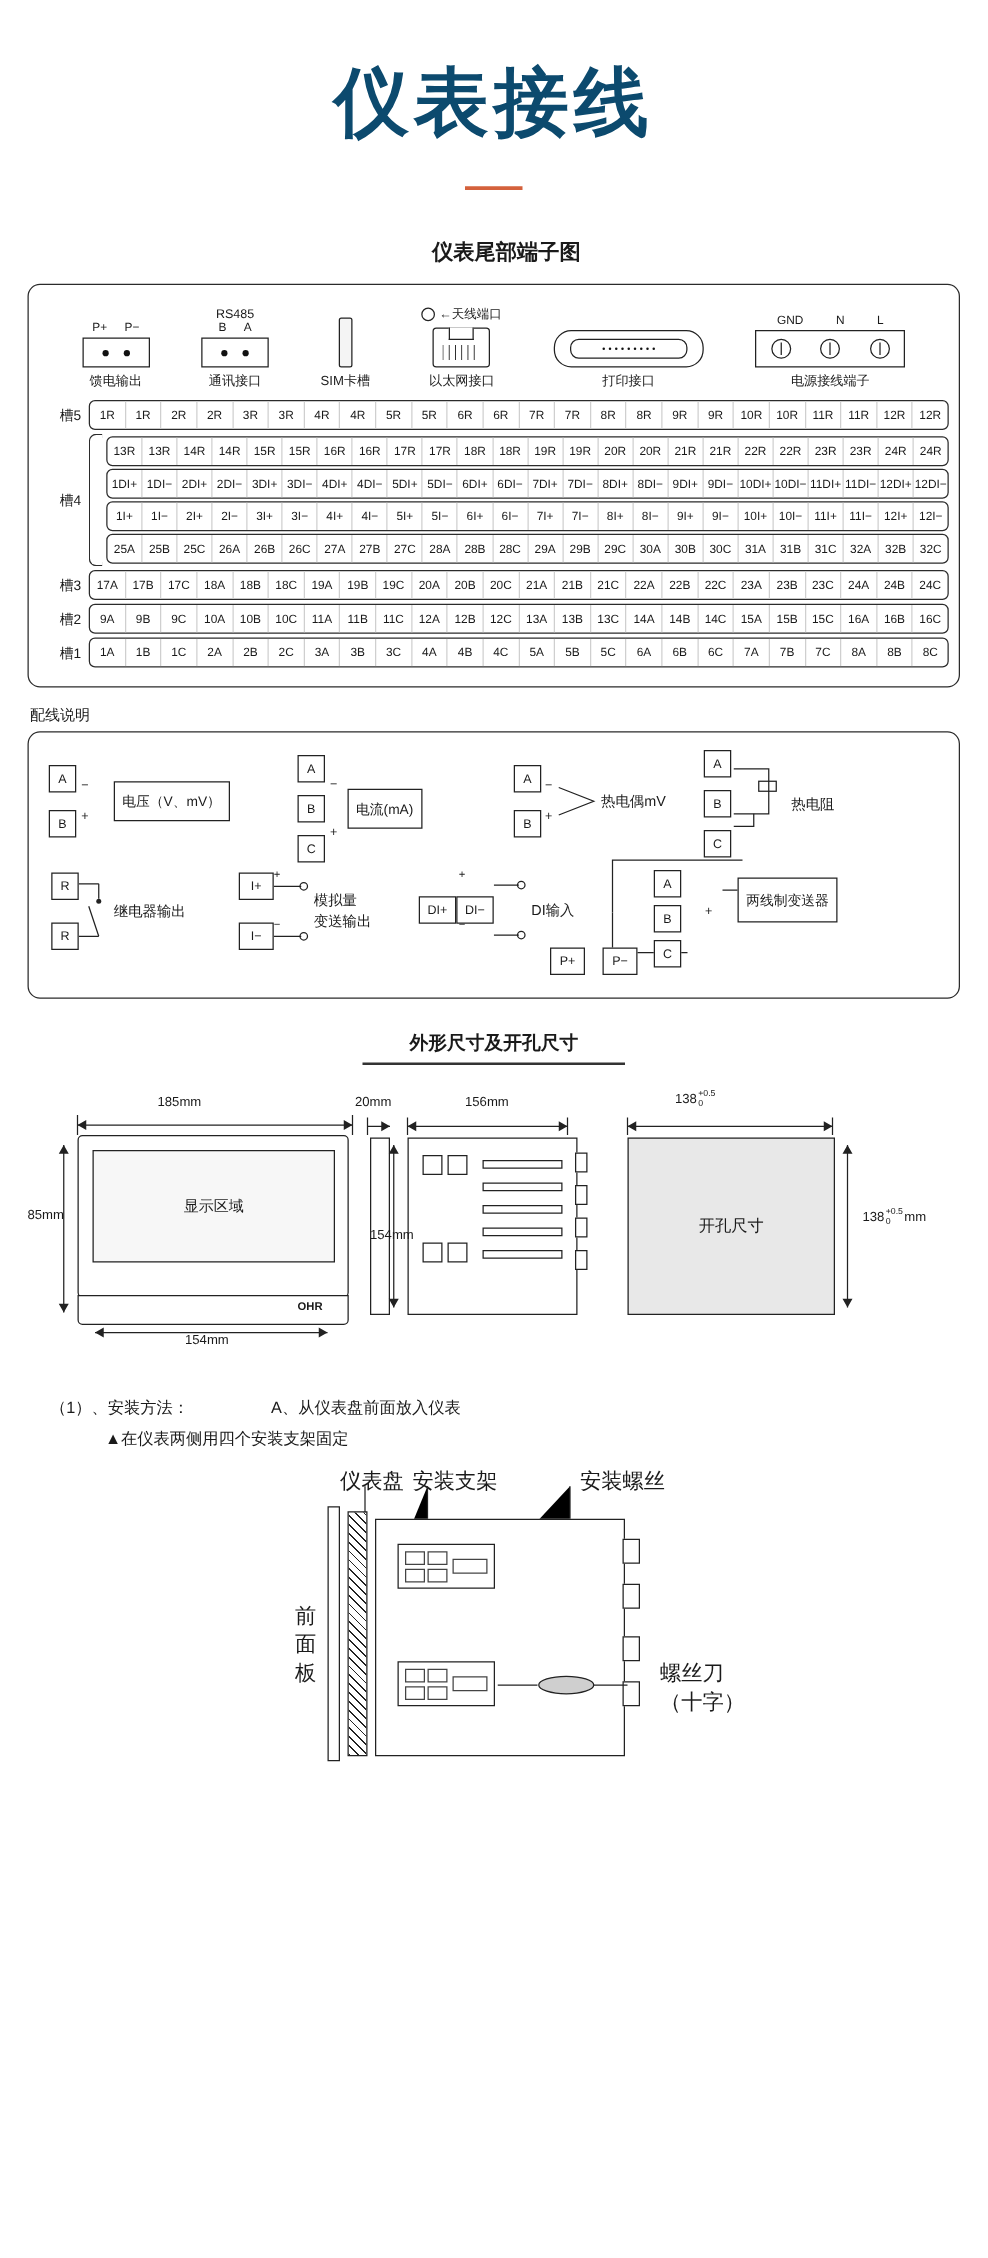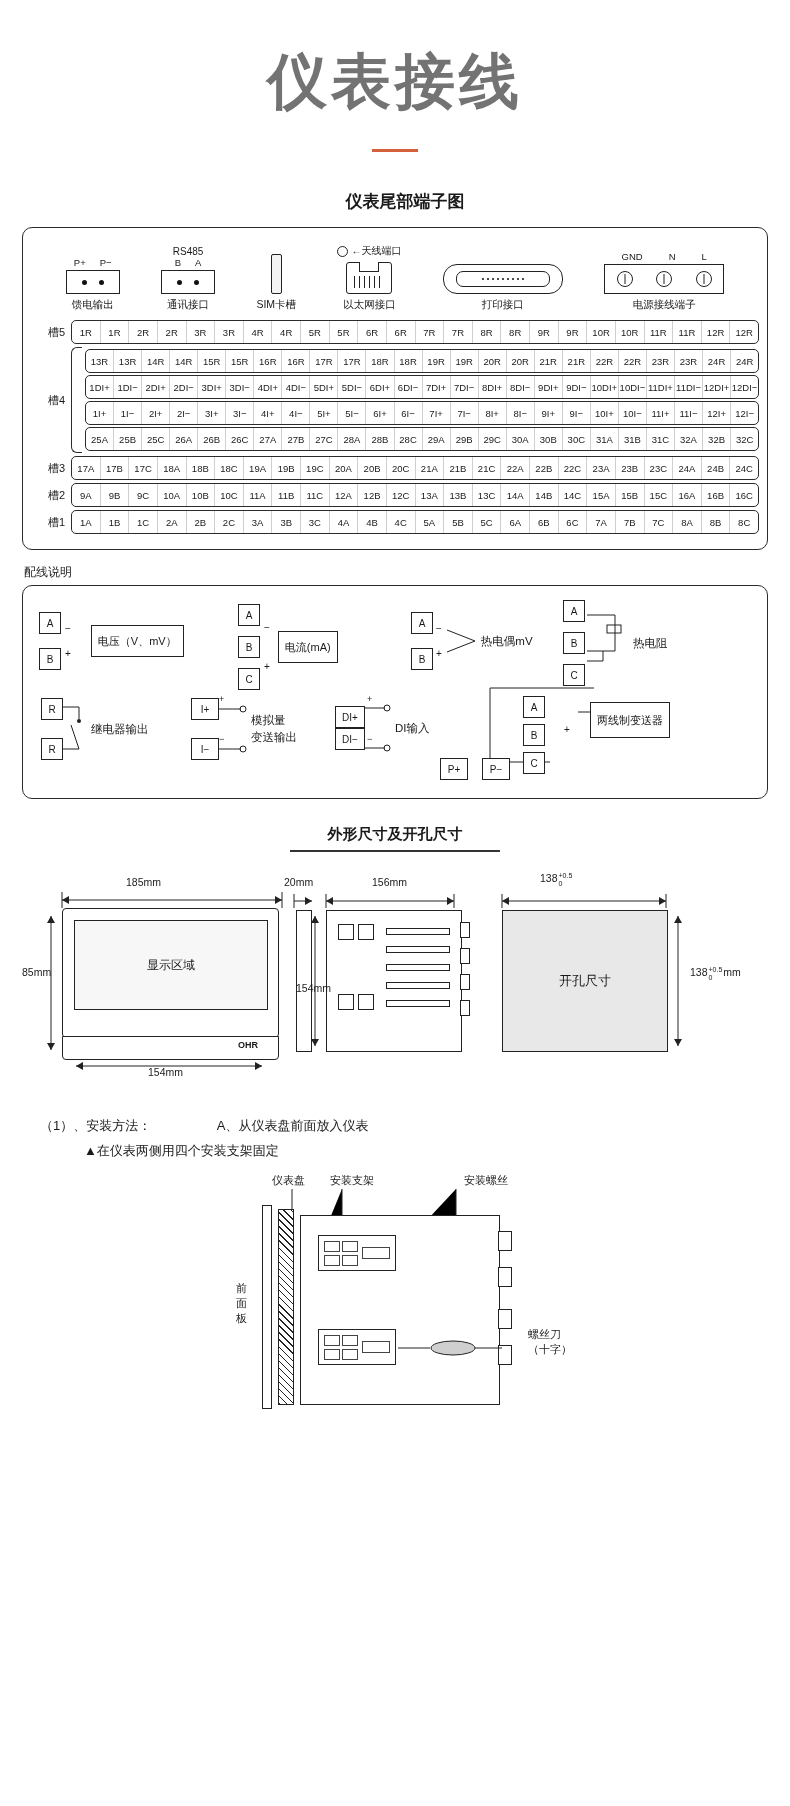--- a/index.html
+++ b/index.html
@@ -6,21 +6,21 @@
   body{
     width:790px; height:1806px; background:#ffffff;
     font-family:"Liberation Sans","DejaVu Sans",sans-serif;
     color:#1a1a1a; position:relative; overflow:hidden;
   }
   .page{position:relative;width:790px;height:1806px;}
 
   
   .main-title{
     text-align:center; font-size:60px; font-weight:bold; letter-spacing:4px;
-    margin-top:42px; color:#737373;
+    margin-top:42px; color:#0c4a6e;
   }
   .title-rule{
     width:46px;height:3px;background:#d4613c;margin:26px auto 0 auto;
   }
   .sec-title{
     text-align:center;font-size:17px;font-weight:bold;margin-top:38px;padding-left:20px;
   }
 
   
   .panel{
@@ -130,21 +130,21 @@
     display:flex;align-items:center;justify-content:center;font-size:13px;
   }
 
   
   .notes{margin:8px 0 0 40px;font-size:13px;line-height:1.9;}
   .notes .ind{margin-left:136px;}
   .notes .tri{margin-left:44px;}
 
   
   .install{position:relative;height:260px;margin-top:6px;}
-  .ins-text{position:absolute;font-size:11px;}
+  .ins-text{position:absolute;font-size:17px;}
   .ins-box{position:absolute;border:1px solid #222;background:#fff;}
   .hatch{
     position:absolute;border:1px solid #222;
     background:repeating-linear-gradient(45deg,#222 0 1px,#fff 1px 5px);
   }
   .bracket{position:absolute;border:1px solid #222;background:#fff;}
   .chip{position:absolute;border:1px solid #444;background:#fff;}
   .tab{position:absolute;border:1px solid #222;background:#fff;}
 </style>
 </head>
@@ -569,21 +569,21 @@
           <span>模拟量</span>
           <span>变送输出</span>
         </div>
       </div>
       <div style="position:absolute;left:28px;top:-4px;font-size:9px;">+</div>
       <div style="position:absolute;left:28px;top:36px;font-size:9px;">−</div>
     </div>
 
     <div class="w-abs" style="left:312px;top:112px;">
       <div style="display:flex;align-items:center;">
-        <div style="display:flex;flex-direction:column;">
+        <div style="display:flex;flex-direction:row;">
           <div class="tbox" style="width:28px">DI+</div>
           <div class="tbox" style="width:28px">DI−</div>
         </div>
         <svg width="28" height="60">
           <path d="M0,10 H20 M0,50 H20" fill="none" stroke="#222" stroke-width="1"></path>
           <circle cx="22" cy="10" r="3" fill="none" stroke="#222"></circle>
           <circle cx="22" cy="50" r="3" fill="none" stroke="#222"></circle>
         </svg>
         <span style="font-size:11.5px;margin-left:2px;">DI输入</span>
       </div>

